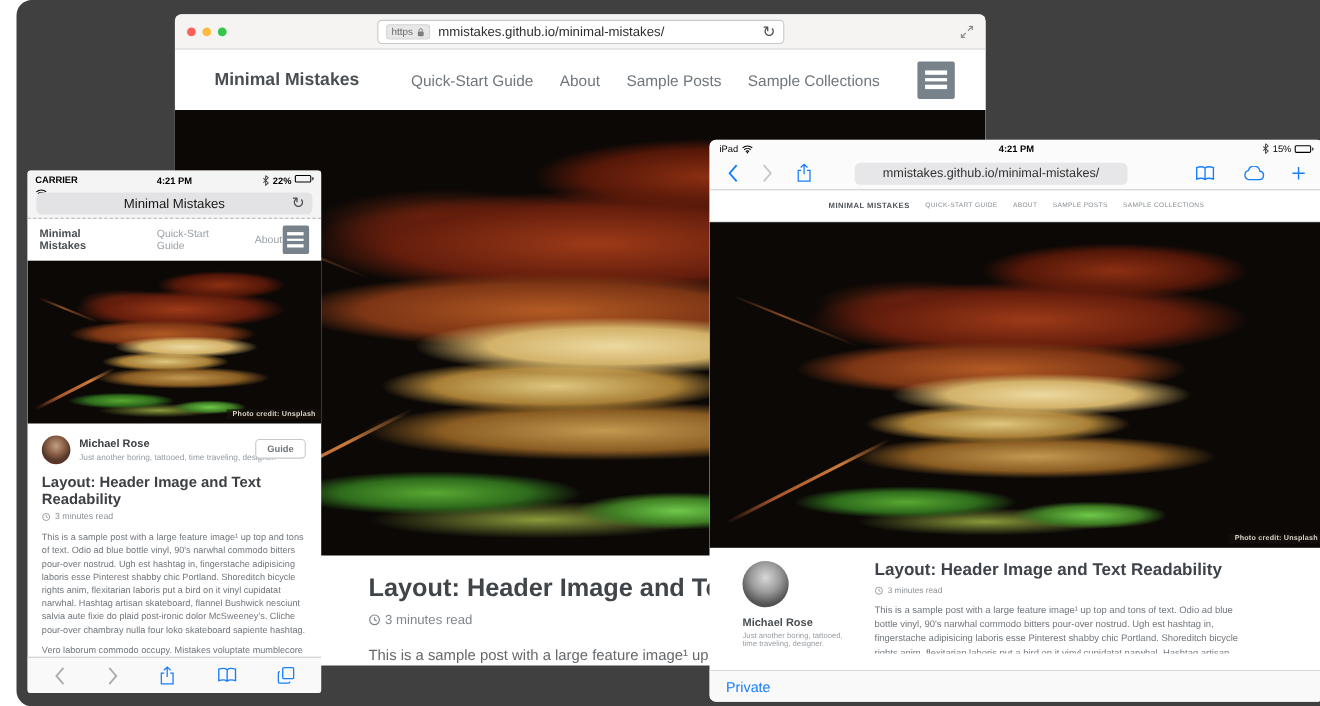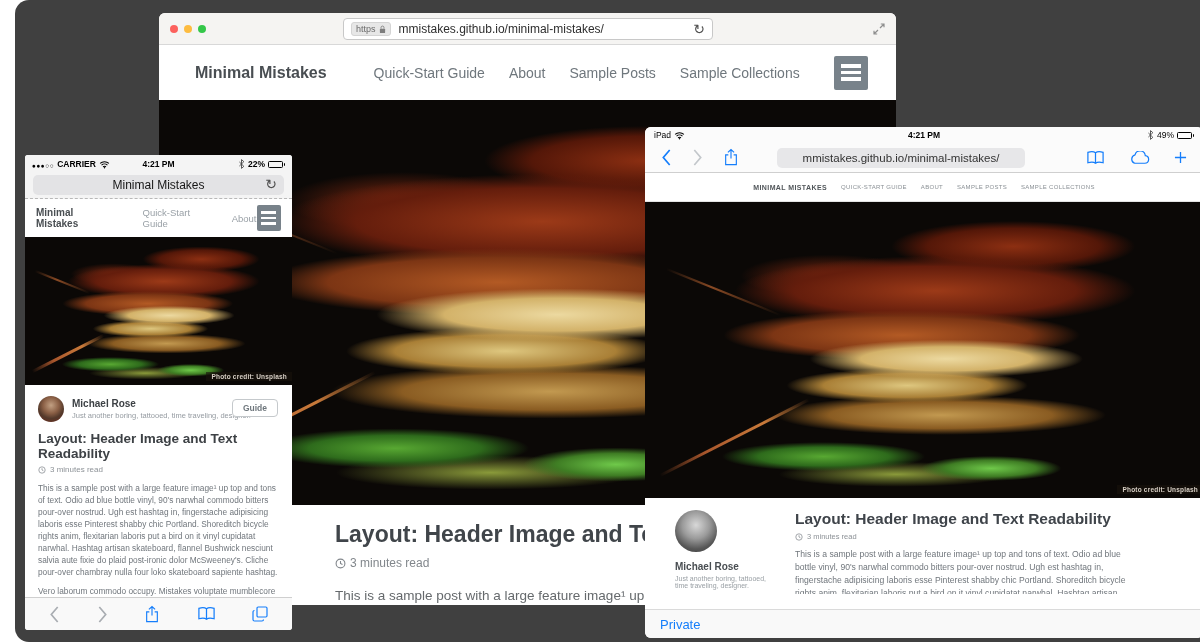--- a/index.html
+++ b/index.html
@@ -85,23 +85,23 @@
   .p-meta { margin-top:4px; font-size:7.5px; color:#8d9297; }
   .p-body { margin-top:7px; font-size:8.6px; line-height:1.5; color:#70767c; width:334px; }
   .p-private { position:absolute; left:0; right:0; bottom:0; height:29px; background:#f9f9f9; border-top:1px solid #dadada;
     display:flex; align-items:center; padding-left:15px; font-size:13px; color:#157efb; }
 
   
   .iphone { left:10px; top:155px; width:267px; height:475px; z-index:3; border-radius:3px; }
   .i-status { height:18px; background:#f4f4f4; display:flex; align-items:center; padding:0 7px; font-size:8.5px;
     font-weight:bold; color:#000; position:relative; }
   .i-status .sig { font-size:6.5px; letter-spacing:.5px; }
-  .i-status .lft { display:flex; align-items:flex-end; gap:3px; }
+  .i-status .lft { display:flex; align-items:flex-start; gap:3px;flex-direction:column; }
   .i-status .ctr { position:absolute; left:0; right:0; text-align:center; }
-  .i-status .rgt { margin-left:auto; display:flex; align-items:center; gap:3px; }
+  .i-status .rgt { margin-left:auto; display:flex; align-items:flex-start; gap:3px; }
   .i-urlrow { height:26px; background:#f4f4f4; padding:2px 8px 4px; border-bottom:1px dashed #b8b8b8; }
   .i-pill { position:relative; height:20px; background:#e3e3e5; border-radius:5px; display:flex; align-items:center;
     justify-content:center; font-size:12px; color:#161616; }
   .i-pill .reload { position:absolute; right:7px; top:2px; margin:0; }
   .i-nav { height:38px; background:#fff; display:flex; align-items:center; padding:0 11px; }
   .i-brand { font-size:10px; font-weight:bold; color:#494e52; }
   .i-link { font-size:9.5px; color:#9aa1a7; margin-left:18px; }
   .i-link.first { margin-left:29px; }
   .i-burger { margin-left:auto; width:26px; height:26px; }
   .i-burger i { width:15px; height:2.5px; }
@@ -185,21 +185,21 @@
       <span>iPad</span>
       <svg style="margin-left:3px" width="11" height="9" viewBox="0 0 12 9" fill="none" stroke="#000" stroke-width="1.1">
           <path d="M1.2 3.4a7 7 0 0 1 9.6 0M2.8 5.2a4.6 4.6 0 0 1 6.4 0M4.4 7a2.2 2.2 0 0 1 3.2 0"></path>
           <circle cx="6" cy="8.1" r=".8" fill="#000" stroke="none"></circle>
         </svg>
       <span class="ctr">4:21 PM</span>
       <span class="rgt">
         <svg width="7" height="10" viewBox="0 0 8 12" fill="none" stroke="#4a4a4a" stroke-width="1.1">
             <path d="M4 .7v10.6l2.8-2.5L1.5 3.6M1.5 8.4l5.3-5.2L4 .7"></path>
           </svg>
-        <span>49%</span>
+        <span>15%</span>
         <span class="batt">
             <span class="batt-body"><span class="batt-fill fill-full"></span></span>
             <span class="batt-tip"></span>
           </span>
       </span>
     </div>
     <div class="p-toolbar">
       <svg class="blue" width="11" height="17" viewBox="0 0 10 16" fill="none" stroke="currentColor" stroke-width="1.6">
           <path d="M8 1 2 8l6 7"></path>
         </svg>

